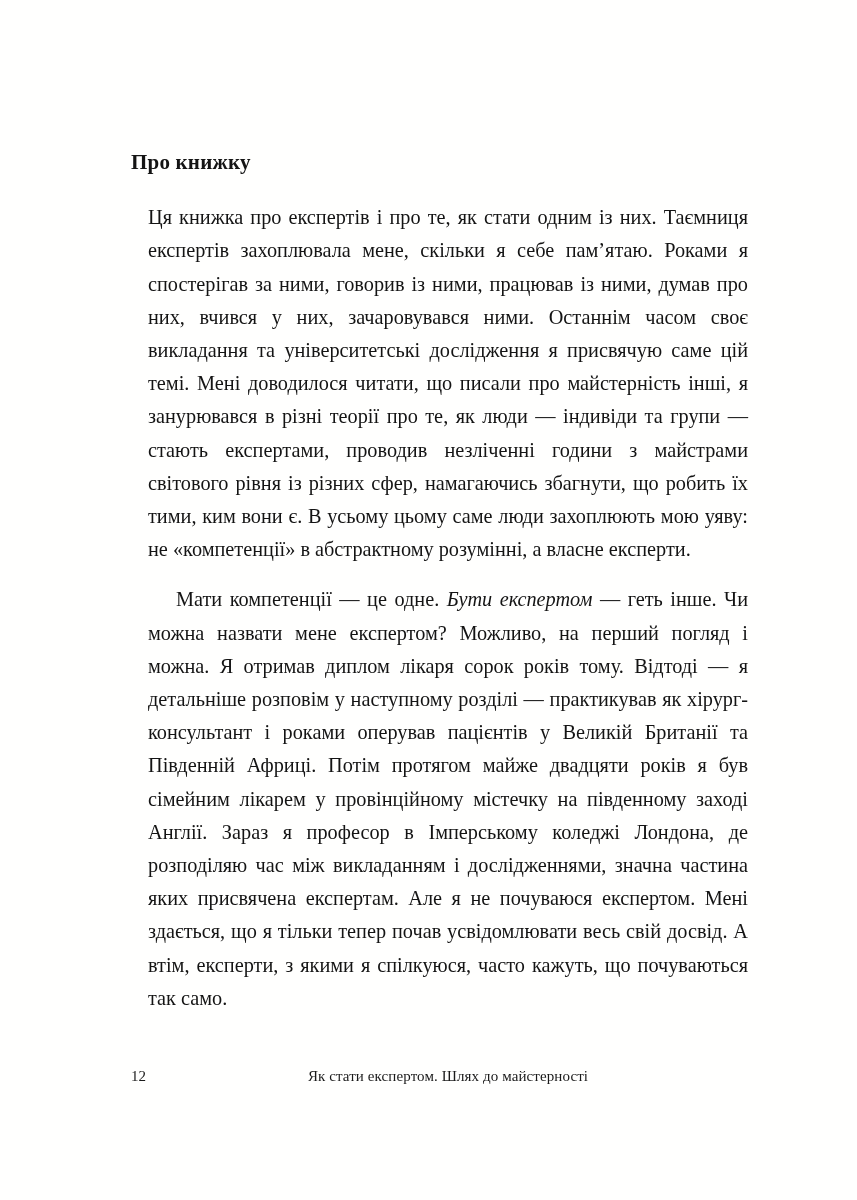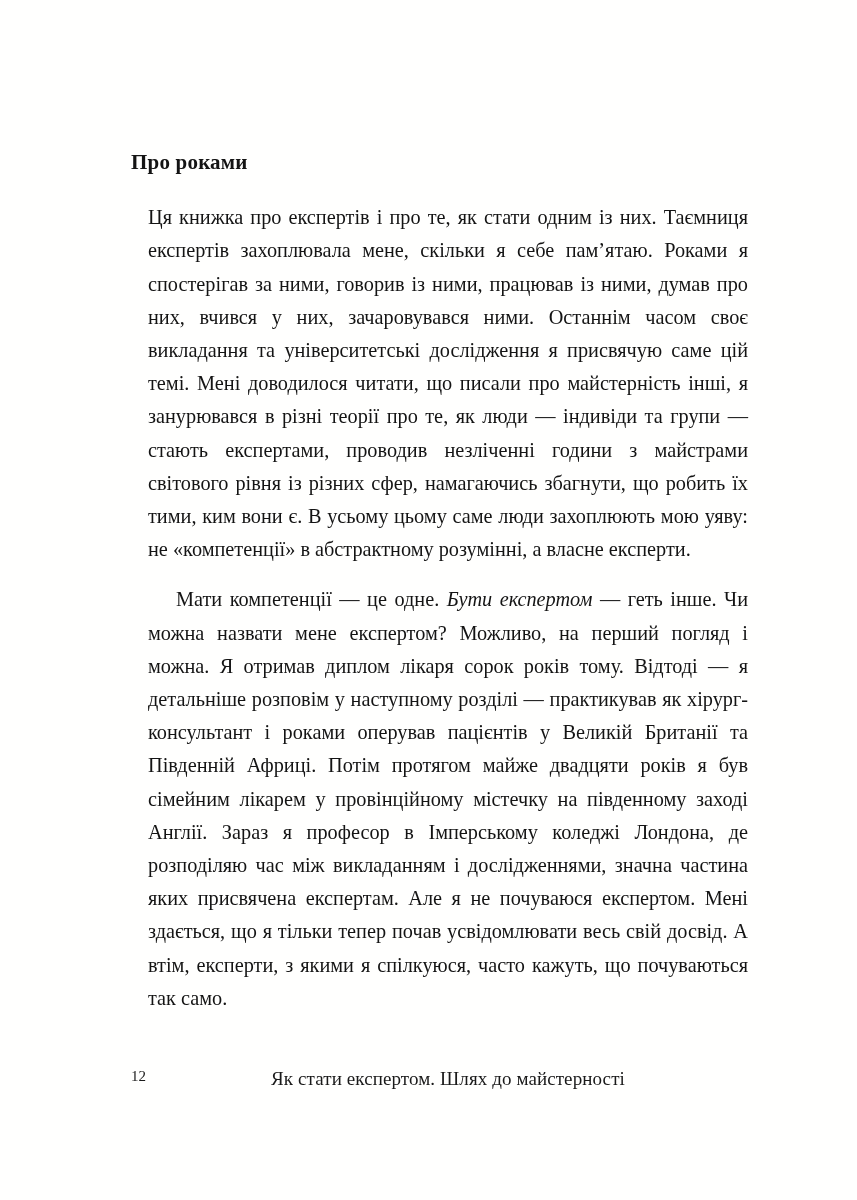--- a/index.html
+++ b/index.html
@@ -72,33 +72,33 @@
     font-size: 15px;
     color: #1a1a1a;
     font-family: "Liberation Serif", serif;
   }
   .running-title {
     position: absolute;
     left: 0;
     right: 0;
     top: 0;
     text-align: center;
-    font-size: 19px;
+    font-size: 15px;
     color: #1a1a1a;
     font-family: "Liberation Serif", serif;
     letter-spacing: 0.1px;
   }
 </style>
 </head>
 <body>
 
 <div class="page">
 
   <div class="text-block">
-    <h2 class="section-heading">Про роками</h2>
+    <h2 class="section-heading">Про книжку</h2>
 
     <p class="para">Ця книжка про експертів і про те, як стати одним із них. Таємниця експертів захоплювала мене, скільки я себе пам’ятаю. Роками я спостерігав за ними, говорив із ними, працював із ними, думав про них, вчився у них, зачаровувався ними. Останнім часом своє викладання та університетські дослідження я присвячую саме цій темі. Мені доводилося читати, що писали про майстерність інші, я занурювався в різні теорії про те, як люди — індивіди та групи — стають експертами, проводив незліченні години з майстрами світового рівня із різних сфер, намагаючись збагнути, що робить їх тими, ким вони є. В усьому цьому саме люди захоплюють мою уяву: не «компетенції» в абстрактному розумінні, а власне експерти.</p>
 
     <p class="para">Мати компетенції — це одне. <em>Бути експертом</em> — геть інше. Чи можна назвати мене експертом? Можливо, на перший погляд і можна. Я отримав диплом лікаря сорок років тому. Відтоді — я детальніше розповім у наступному розділі — практикував як хірург-консультант і роками оперував пацієнтів у Великій Британії та Південній Африці. Потім протягом майже двадцяти років я був сімейним лікарем у провінційному містечку на південному заході Англії. Зараз я професор в Імперському коледжі Лондона, де розподіляю час між викладанням і дослідженнями, значна частина яких присвячена експертам. Але я не почуваюся експертом. Мені здається, що я тільки тепер почав усвідомлювати весь свій досвід. А втім, експерти, з якими я спілкуюся, часто кажуть, що почуваються так само.</p>
 
   </div>
 
   <div class="footer">
     <div class="footer-rule"></div>
     <div class="page-number">12</div>

